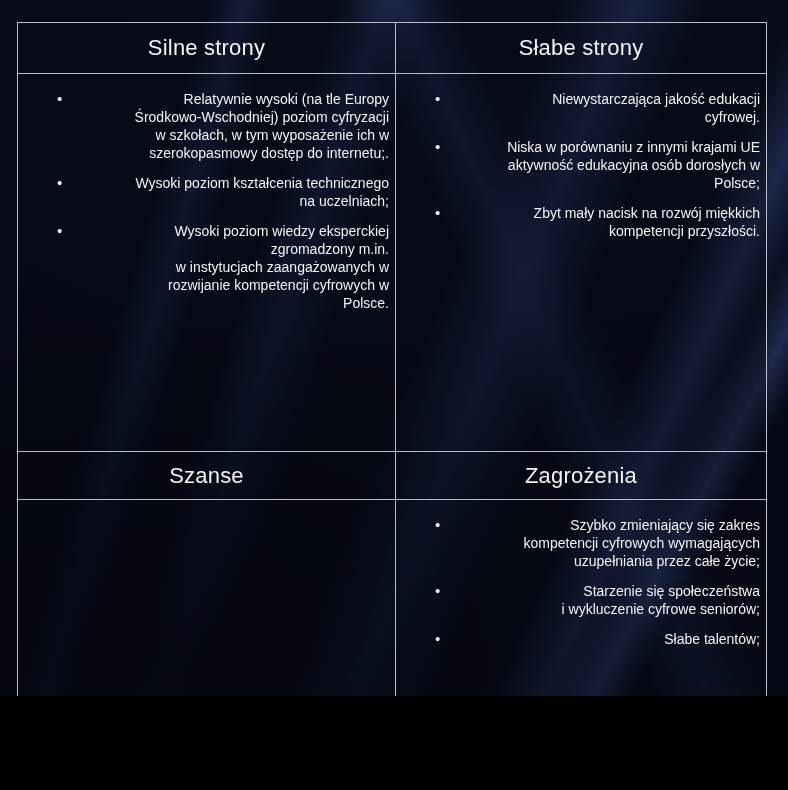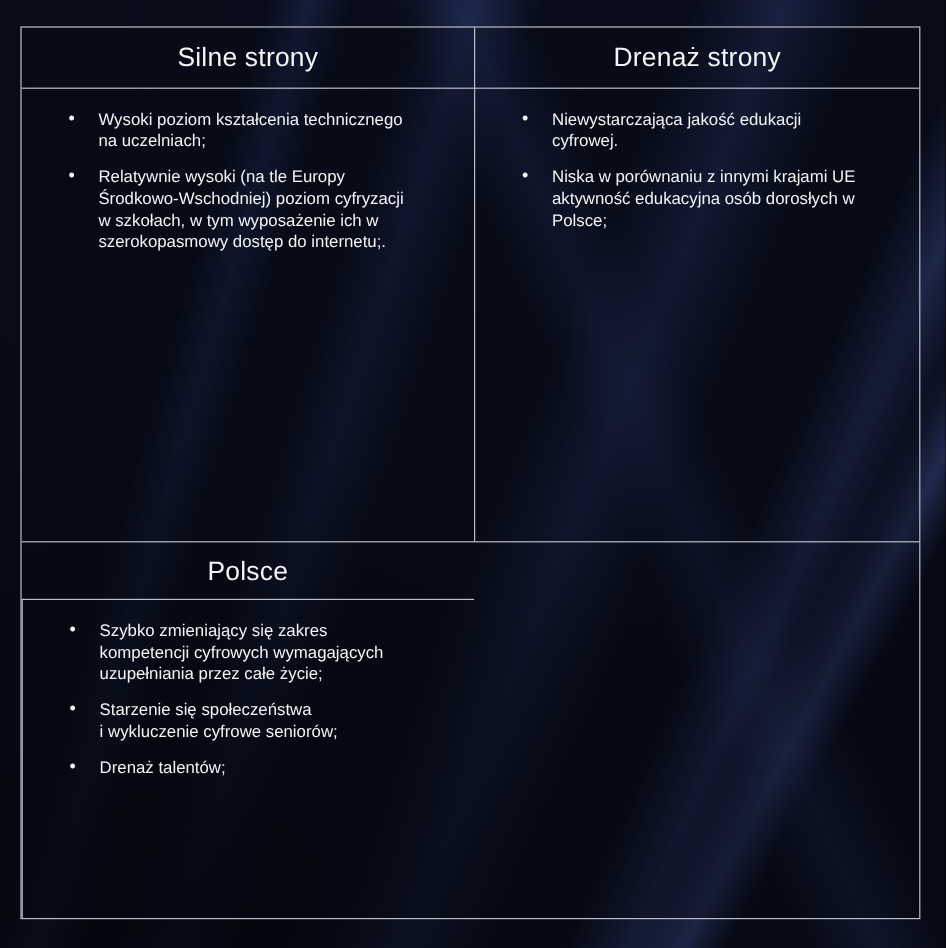--- a/index.html
+++ b/index.html
@@ -4,25 +4,26 @@
 <style>
   :root{
     --background:#080c1a;
     --text:#f2f3f5;
     --border:#b9bec9;
     --beam:#2c3d74;
   }
   html,body{margin:0;padding:0;background:#000;}
   .stage{
     position:relative;
-    width:788px;height:790px;
+    width:788px;height:696px;
     background:var(--background);
     overflow:hidden;
     font-family:"Liberation Sans","DejaVu Sans",sans-serif;
     color:var(--text);
+    text-align:right;
   }
   
   .beam{position:absolute;top:-80px;bottom:-80px;pointer-events:none;}
   .beam-1{left:110px;width:70px;transform:skewX(-16deg);
     background:linear-gradient(90deg,rgba(44,61,116,0) 0%,rgba(44,61,116,.38) 50%,rgba(44,61,116,0) 100%);}
   .beam-2{left:225px;width:100px;transform:skewX(-18deg);
     background:linear-gradient(90deg,rgba(38,52,100,0) 0%,rgba(38,52,100,.45) 45%,rgba(38,52,100,0) 100%);}
   .beam-3{left:420px;width:150px;transform:skewX(-22deg);
     background:linear-gradient(90deg,rgba(52,70,130,0) 0%,rgba(52,70,130,.42) 50%,rgba(52,70,130,0) 100%);}
   .beam-4{left:500px;width:110px;transform:skewX(24deg);
@@ -82,42 +83,45 @@
   <div class="beam beam-2"></div>
   <div class="beam beam-3"></div>
   <div class="beam beam-4"></div>
   <div class="beam beam-5"></div>
   <div class="beam beam-6"></div>
   <div class="vignette"></div>
 
   <div class="swot">
 
     <div class="hdr">Silne strony</div>
-    <div class="hdr col2">Drenaż strony</div>
+    <div class="hdr col2">Słabe strony</div>
 
     <div class="cell rline">
       <ul class="blist">
+          <li>Relatywnie wysoki (na tle Europy<br>Środkowo-Wschodniej) poziom cyfryzacji<br>w szkołach, w tym wyposażenie ich w<br>szerokopasmowy dostęp do internetu;.</li>
           <li>Wysoki poziom kształcenia technicznego<br>na uczelniach;</li>
-          <li>Relatywnie wysoki (na tle Europy<br>Środkowo-Wschodniej) poziom cyfryzacji<br>w szkołach, w tym wyposażenie ich w<br>szerokopasmowy dostęp do internetu;.</li>
+          <li>Wysoki poziom wiedzy eksperckiej<br>zgromadzony m.in.<br>w instytucjach zaangażowanych w<br>rozwijanie kompetencji cyfrowych w<br>Polsce.</li>
         </ul>
     </div>
     <div class="cell rline col2">
       <ul class="blist">
           <li>Niewystarczająca jakość edukacji<br>cyfrowej.</li>
           <li>Niska w porównaniu z innymi krajami UE<br>aktywność edukacyjna osób dorosłych w<br>Polsce;</li>
+          <li>Zbyt mały nacisk na rozwój miękkich<br>kompetencji przyszłości.</li>
         </ul>
     </div>
 
-    <div class="hdr rline">Polsce</div>
+    <div class="hdr rline">Szanse</div>
+    <div class="hdr rline col2">Zagrożenia</div>
 
     <div class="cell rline">
       <ul class="blist">
         </ul>
     </div>
     <div class="cell rline col2">
       <ul class="blist">
           <li>Szybko zmieniający się zakres<br>kompetencji cyfrowych wymagających<br>uzupełniania przez całe życie;</li>
           <li>Starzenie się społeczeństwa<br>i wykluczenie cyfrowe seniorów;</li>
-          <li>Drenaż talentów;</li>
+          <li>Słabe talentów;</li>
         </ul>
     </div>
   </div>
 </div>
 
 </body></html>

